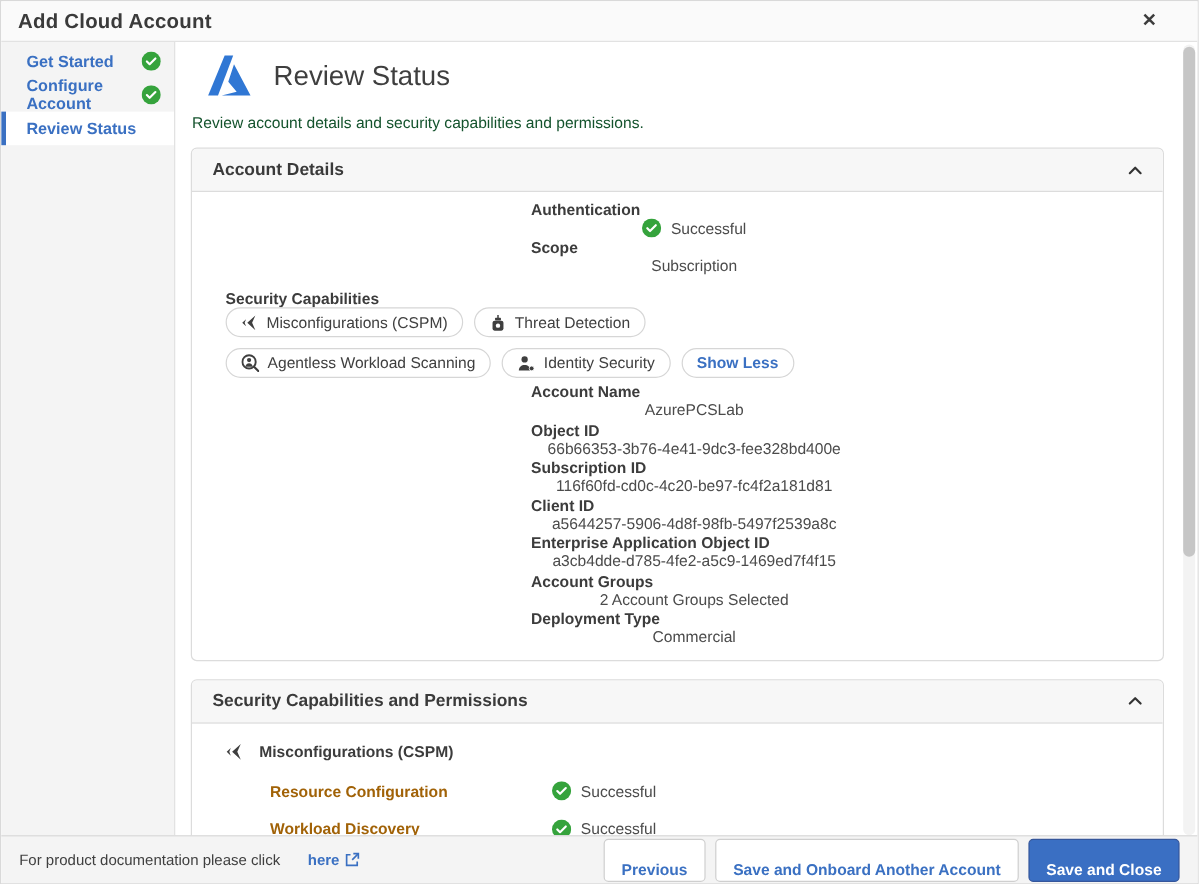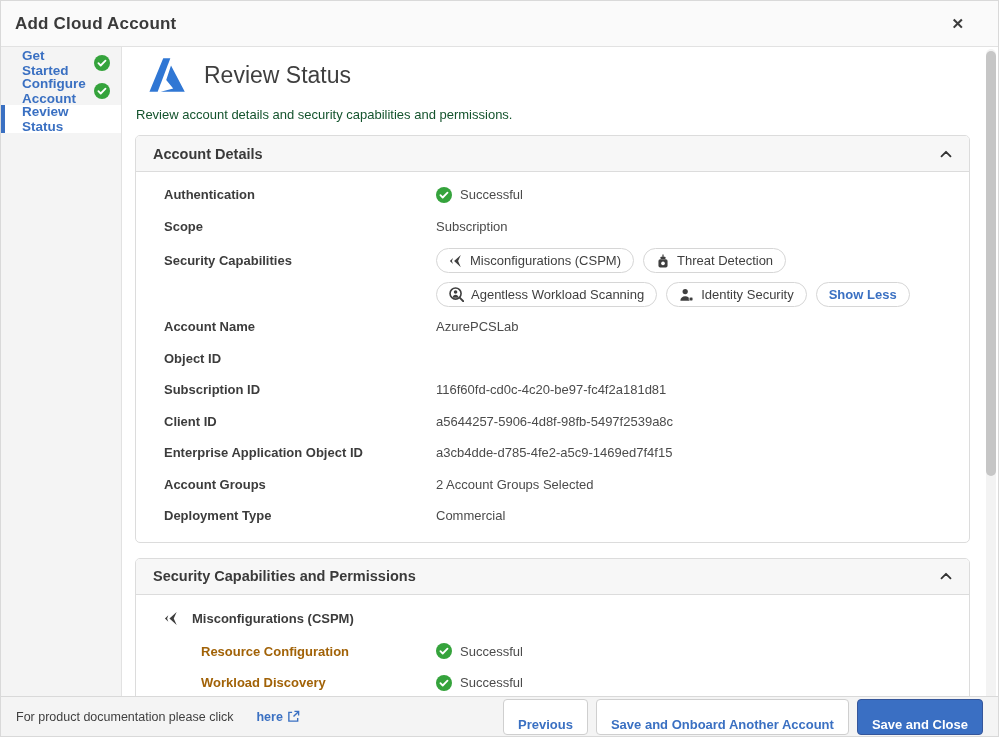--- a/index.html
+++ b/index.html
@@ -6,34 +6,34 @@
   html,body { background:#e9e9e9; }
   body { font-family:"Liberation Sans", sans-serif; }
 
   .dialog {
     position:relative; width:999px; height:737px;
     background:#fff; overflow:hidden; border:1px solid #d9d9d9;
   }
 
   
   .titlebar {
-    height:46px; background:#fafafa; border-bottom:1px solid #e2e2e2;
+    height:34px; background:#fafafa; border-bottom:1px solid #e2e2e2;
     display:flex; align-items:center; padding:0 30px 0 14px;
   }
   .titlebar .title { font-size:17px; font-weight:700; color:#3a3a3a; letter-spacing:.2px; }
   .close-btn {
     margin-left:auto; background:none; border:none; font-size:15px; font-weight:700;
     color:#3c3c3c; cursor:pointer; line-height:1; padding:2px 4px;
   }
 
   
   .body { display:flex; height:663px; position:relative; }
 
   .sidebar {
-    width:121px; background:#f4f4f4; border-right:1px solid #e2e2e2;
+    width:145px; background:#f4f4f4; border-right:1px solid #e2e2e2;
     padding-top:2px; flex-shrink:0;
   }
   .side-item {
     height:28px; display:flex; align-items:center;
     padding:0 11px 0 21px; font-size:13.5px; font-weight:600;
     color:#3a70c2; cursor:pointer;
   }
   .side-item .check { margin-left:auto; display:flex; }
   .side-item.active { background:#fff; border-left:4px solid #3a70c2; padding-left:17px; }
 
@@ -47,21 +47,21 @@
   
   .card { border:1px solid #dcdcdc; border-radius:5px; margin-top:13px; background:#fff; overflow:hidden; }
   .card-head {
     height:36px; background:#f7f7f7; border-bottom:1px solid #dcdcdc;
     display:flex; align-items:center; padding:0 17px; cursor:pointer;
   }
   .card-head .card-title { font-size:14.5px; font-weight:700; color:#3a3a3a;text-align:center; }
   .card-head .chev { margin-left:auto; display:flex; }
   .card-body { padding:7px 0 10px 0; }
 
-  .row { display:flex; align-items:center; min-height:31.5px; padding-left:28px; font-size:13px; }
+  .row { display:flex; align-items:center; min-height:31.5px; padding-left:28px; font-size:13px;flex-direction:column; }
   .row .label { width:272px; flex-shrink:0; font-weight:600; color:#3c3c3c; }
   .row .value { color:#4b4b4b; display:flex; align-items:center; gap:8px; }
   .row.top { align-items:flex-start; padding-top:6px; padding-bottom:4px; }
   .row.top .label { padding-top:5px; }
 
   .status { display:flex; align-items:center; gap:8px; color:#4b4b4b; }
 
   
   .pills { display:flex; flex-wrap:wrap; gap:9px; max-width:485px; }
   .pill {
@@ -226,20 +226,21 @@
               </span>
             </span>
           </div>
 
           <div class="row">
             <span class="label">Account Name</span>
             <span class="value">AzurePCSLab</span>
           </div>
           <div class="row">
             <span class="label">Object ID</span>
+            <span class="value">66b66353-3b76-4e41-9dc3-fee328bd400e</span>
           </div>
           <div class="row">
             <span class="label">Subscription ID</span>
             <span class="value">116f60fd-cd0c-4c20-be97-fc4f2a181d81</span>
           </div>
           <div class="row">
             <span class="label">Client ID</span>
             <span class="value">a5644257-5906-4d8f-98fb-5497f2539a8c</span>
           </div>
           <div class="row">

